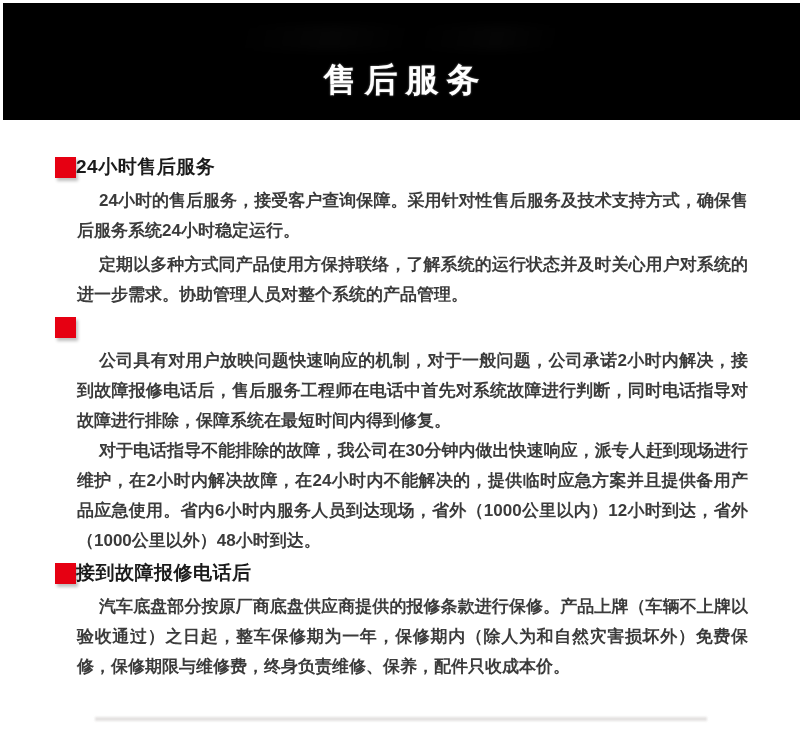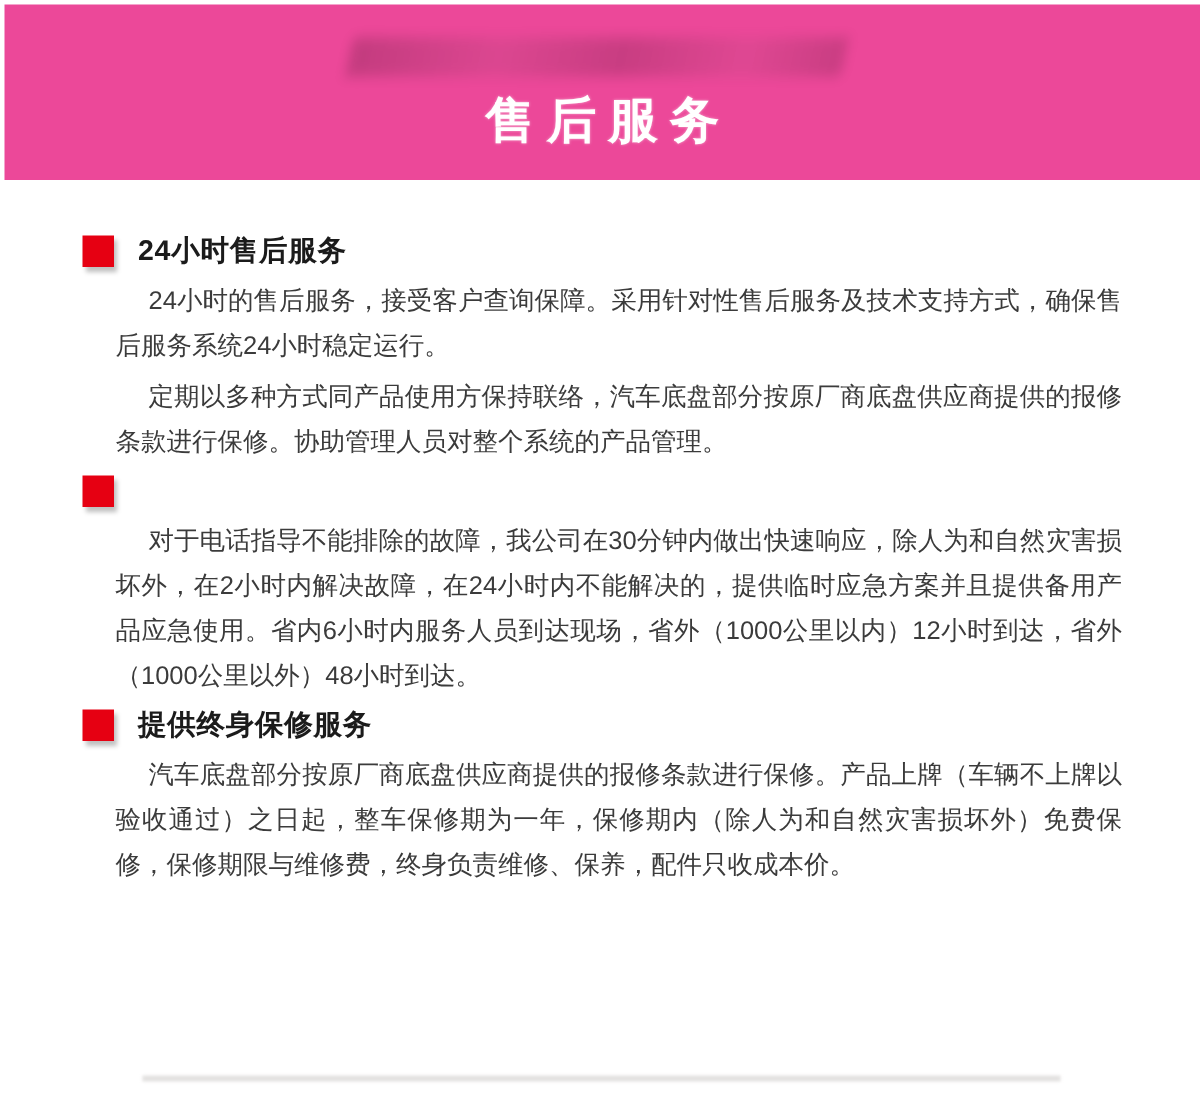--- a/index.html
+++ b/index.html
@@ -12,21 +12,21 @@
     height: 741px;
     position: relative;
     overflow: hidden;
     font-family: "Liberation Sans", "DejaVu Sans", sans-serif;
   }
 
   
   .banner {
     margin: 3px 0 0 3px;
     height: 117px;
-    background: #ec4899;
+    background: #000000;
     position: relative;
     display: flex;
     justify-content: center;
     align-items: flex-start;
   }
   .banner h1 {
     margin: 55px 0 0 0;
     color: #ffffff;
     font-size: 33px;
     font-weight: bold;
@@ -52,21 +52,20 @@
   
   .content {
     padding: 34px 52px 0 55px;
     color: #3b3b3b;
   }
   .section { margin: 0; }
   .section + .section { margin-top: 4px; }
   .hrow {
     display: flex;
     align-items: center;
-    gap: 16px;
     height: 26px;
     margin-bottom: 6px;
   }
   .bullet {
     flex: none;
     width: 21px;
     height: 21px;
     background: #e60012;
     box-shadow: 2px 3px 3px rgba(0,0,0,0.25);
   }
@@ -78,20 +77,21 @@
     letter-spacing: 0.5px;
   }
   .section p {
     margin: 0;
     padding-left: 22px;
     font-size: 17px;
     line-height: 30px;
     text-indent: 22px;
     text-align: justify;
     color: #3b3b3b;
+    font-weight: bold;
   }
 
   
   .bottom-strip {
     position: absolute;
     left: 95px;
     top: 717px;
     width: 612px;
     height: 4px;
     background: rgba(175,170,165,0.35);
@@ -110,33 +110,34 @@
 
   <div class="section">
     <div class="hrow">
       <span class="bullet"></span>
       <h2>24小时售后服务</h2>
     </div>
     <p>24小时的售后服务，接受客户查询保障。采用针对性售后服务及技术支持方式，确保售后服务系统24小时稳定运行。</p>
   </div>
 
   <div class="section">
-    <p>定期以多种方式同产品使用方保持联络，汽车底盘部分按原厂商底盘供应商提供的报修条款进行保修。协助管理人员对整个系统的产品管理。</p>
+    <p>定期以多种方式同产品使用方保持联络，了解系统的运行状态并及时关心用户对系统的进一步需求。协助管理人员对整个系统的产品管理。</p>
   </div>
 
   <div class="section">
     <div class="hrow">
       <span class="bullet"></span>
     </div>
-    <p>对于电话指导不能排除的故障，我公司在30分钟内做出快速响应，除人为和自然灾害损坏外，在2小时内解决故障，在24小时内不能解决的，提供临时应急方案并且提供备用产品应急使用。省内6小时内服务人员到达现场，省外（1000公里以内）12小时到达，省外（1000公里以外）48小时到达。</p>
+    <p>公司具有对用户放映问题快速响应的机制，对于一般问题，公司承诺2小时内解决，接到故障报修电话后，售后服务工程师在电话中首先对系统故障进行判断，同时电话指导对故障进行排除，保障系统在最短时间内得到修复。</p>
+    <p>对于电话指导不能排除的故障，我公司在30分钟内做出快速响应，派专人赶到现场进行维护，在2小时内解决故障，在24小时内不能解决的，提供临时应急方案并且提供备用产品应急使用。省内6小时内服务人员到达现场，省外（1000公里以内）12小时到达，省外（1000公里以外）48小时到达。</p>
   </div>
 
   <div class="section">
     <div class="hrow">
       <span class="bullet"></span>
-      <h2>提供终身保修服务</h2>
+      <h2>接到故障报修电话后</h2>
     </div>
     <p>汽车底盘部分按原厂商底盘供应商提供的报修条款进行保修。产品上牌（车辆不上牌以验收通过）之日起，整车保修期为一年，保修期内（除人为和自然灾害损坏外）免费保修，保修期限与维修费，终身负责维修、保养，配件只收成本价。</p>
   </div>
 
 </div>
 
 <div class="bottom-strip"></div>
 
 </body></html>

